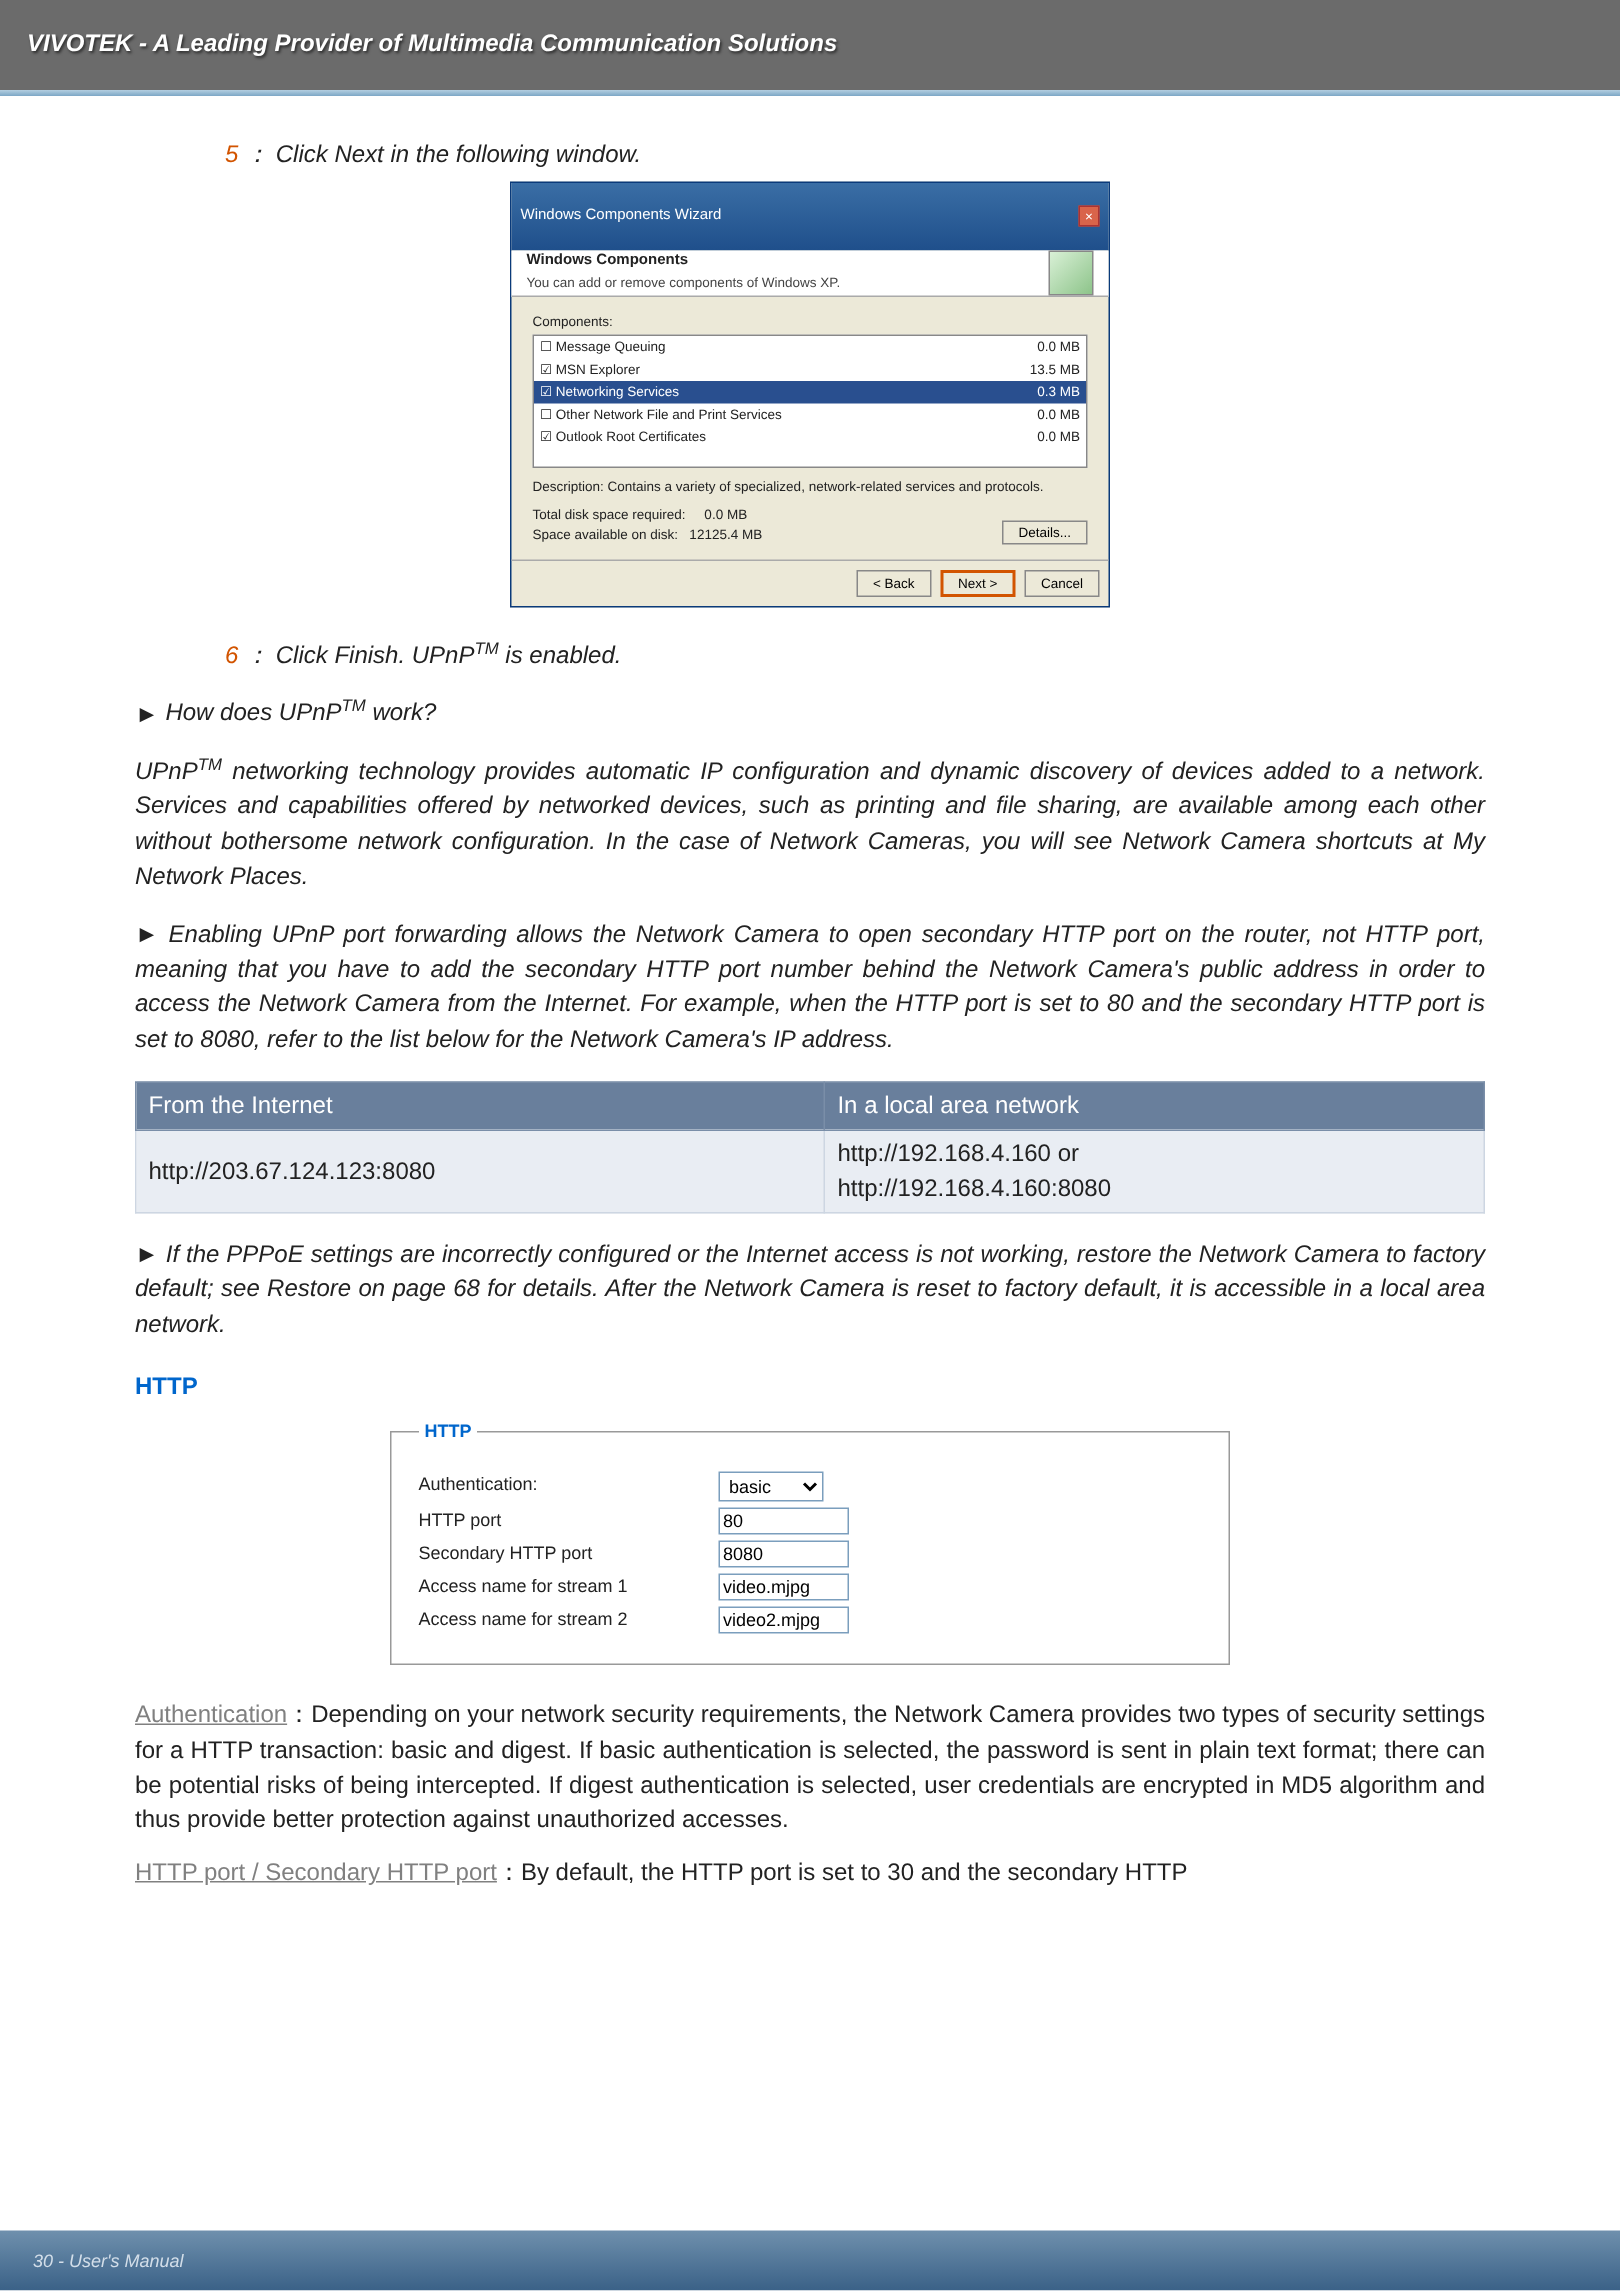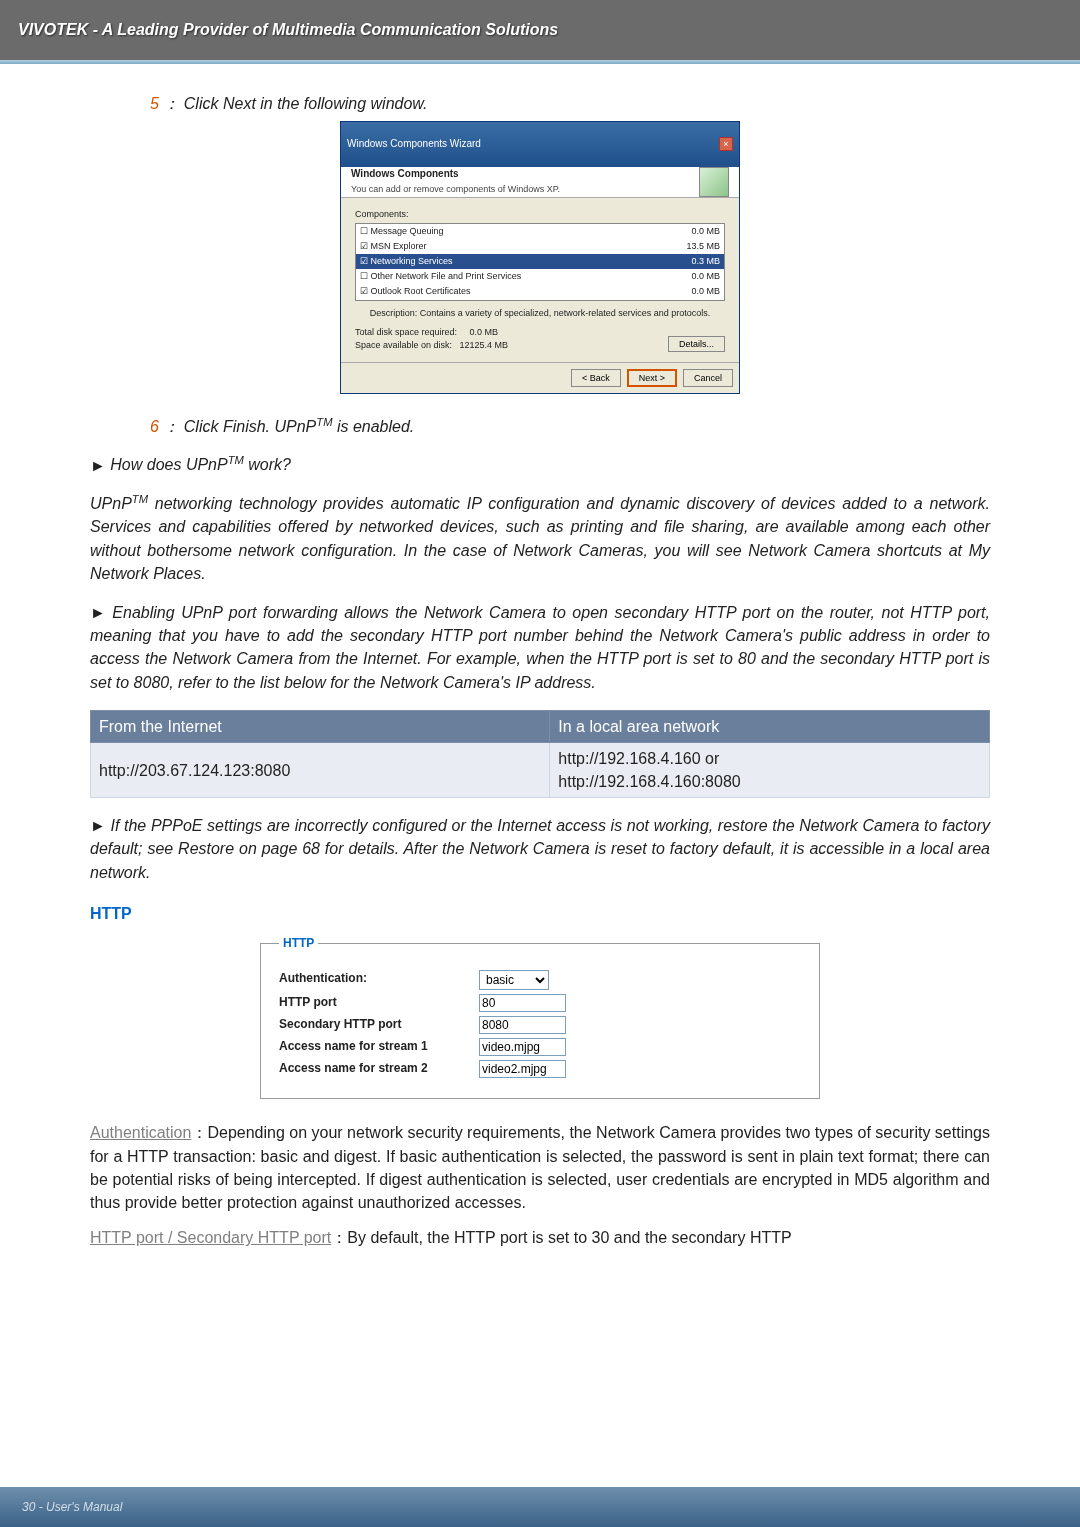--- a/index.html
+++ b/index.html
@@ -15,42 +15,42 @@
   .wizard { width: 400px; border: 1px solid #0a3a7a; background: #ece9d8; font-size: 10px; font-family: Tahoma, sans-serif; }
   .wiz-title { background: linear-gradient(to bottom,#3a6ea5,#1f4f8b); color:#fff; padding:15px 6px; display:flex; justify-content:space-between; align-items:flex-start; }
   .wiz-close { width:14px; height:14px; background:#d9644a; border:1px solid #a33; color:#fff; display:flex; align-items:center; justify-content:center; font-size:9px; }
   .wiz-head { background:#fff; padding:0 10px; border-bottom:1px solid #aaa; display:flex; justify-content:space-between; align-items:center; }
   .wiz-head-left b { display:block; }
   .wiz-head-left span { font-size:9px; color:#444; }
   .wiz-logo { width:30px; height:30px; background:linear-gradient(135deg,#d9f0d6,#8dc48a); border:1px solid #888; }
   .wiz-body { padding:10px 14px; }
   .wiz-instr { font-size:9px; color:#333; margin-bottom:8px; }
   .wiz-list-label { font-size:9px; margin-bottom:2px; }
-  .wiz-list { border:1px solid #888; background:#fff; height:78px; overflow:hidden; }
+  .wiz-list { border:1px solid #888; background:#fff; height:89px; overflow:hidden; }
   .wiz-row { display:flex; justify-content:space-between; padding:1px 4px; font-size:9px; }
   .wiz-row.sel { background:#294f8f; color:#fff; }
-  .wiz-desc { font-size:9px; margin:6px 0;text-align:center; }
+  .wiz-desc { font-size:9px; margin:6px 0; }
   .wiz-bottom { display:flex; justify-content:space-between; align-items:flex-end; font-size:9px; }
   .wiz-btn-s { border:1px solid #888; background:#ece9d8; padding:2px 10px; font-size:9px; }
   .wiz-footer { border-top:1px solid #aaa; padding:6px; display:flex; justify-content:flex-end; gap:6px; }
   .wiz-next { border:2px solid #d25400; }
   .superscript { font-size: 0.7em; vertical-align: super; }
   .arrow-q { font-style: italic; margin: 14px 0; }
   .arrow-q::before { content: "\25BA  "; }
   .para { font-style: italic; text-align: justify; margin: 6px 0 16px 0; }
   .para2 { font-style: italic; text-align: justify; margin: 6px 0 16px 0; }
   .addr-table { width: 100%; border-collapse: collapse; margin: 10px 0 16px 0; font-style: normal; }
   .addr-table th { background:#697f9c; color:#fff; text-align:left; padding:4px 8px; font-weight:normal; border:1px solid #7a8ea8; }
   .addr-table td { background:#e9edf3; padding:4px 8px; border:1px solid #cdd6e2; }
   .section-title { color:#0066cc; font-weight:bold; margin: 18px 0 10px 0; }
   .http-box-wrap { display:flex; justify-content:center; margin: 6px 0 22px 0; }
   .http-box { width:560px; border:1px solid #999; padding:14px 18px 16px 18px; position:relative; font-family: Tahoma, sans-serif; font-size:12px; }
   .http-box legend { color:#0066cc; font-weight:bold; padding:0 4px; font-size:12px; }
   .http-row { display:flex; margin:4px 0; }
-  .http-row .lbl { width:200px;font-weight:bold; }
+  .http-row .lbl { width:200px; }
   .http-row input, .http-row select { font-size:12px; padding:1px 2px; border:1px solid #7b9ebd; background:#fff; }
   .http-row select { width:70px; }
   .http-row input { width:87px; }
   .setting-label { color:#808080; text-decoration: underline; }
   .body-p { text-align: justify; margin-bottom: 12px; }
   .footer-band { position:absolute; bottom:0; left:0; right:0; height:40px; background:linear-gradient(to top,#3a6187,#6f90ad); color:#d3dee9; font-style:italic; font-size:12px; display:flex; align-items:center; padding-left:22px; }
 </style>
 </head>
 <body>
 

